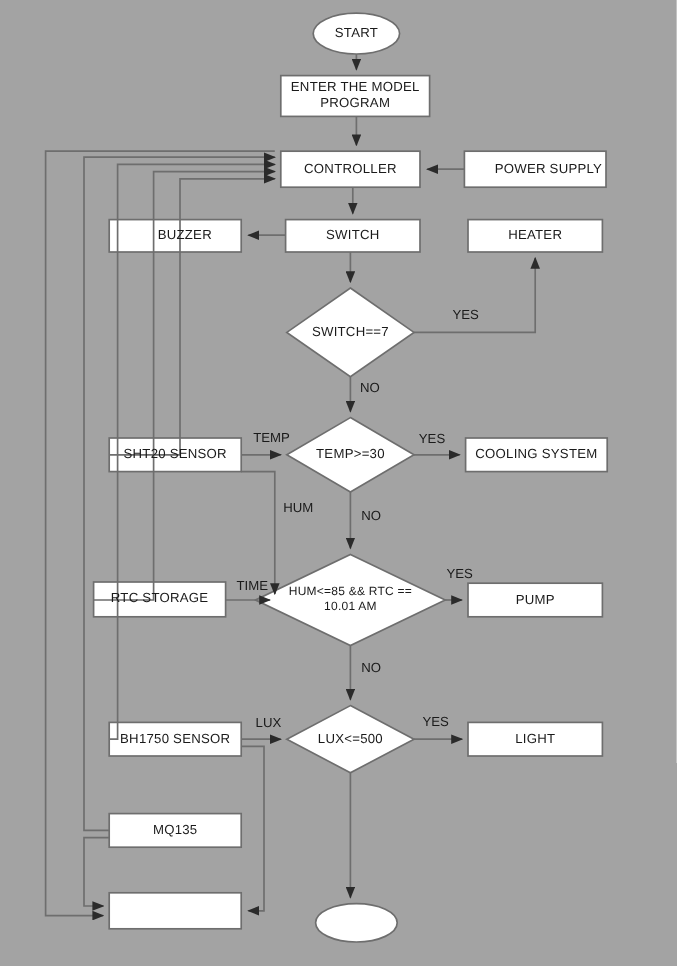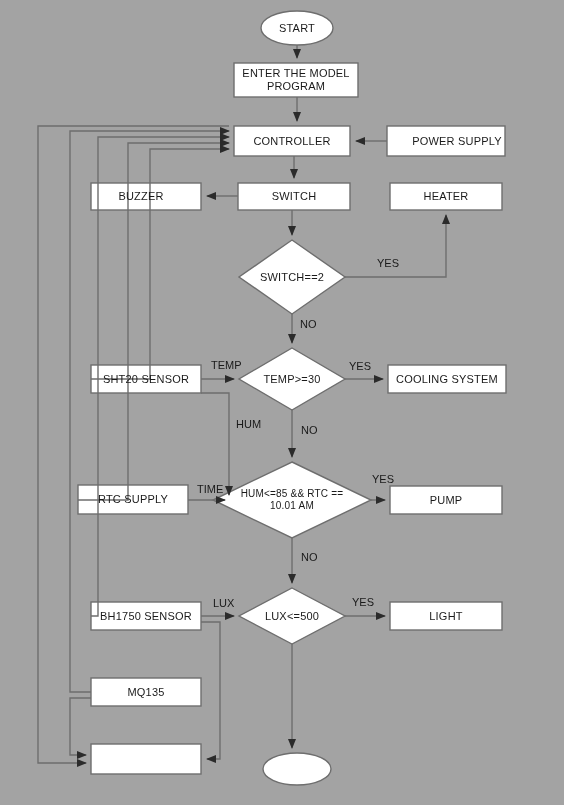--- a/index.html
+++ b/index.html
@@ -157,35 +157,35 @@
 
   <div class="node-label" style="left:261px; top:11px; width:72px; height:34px;">START</div>
 
   <div class="node-label" style="left:234px; top:63px; width:124px; height:34px;">ENTER THE MODEL
 PROGRAM</div>
 
   <div class="node-label" style="left:234px; top:126px; width:116px; height:30px;">CONTROLLER</div>
 
   <div class="node-label" style="left:387px; top:126px; width:140px; height:30px;">POWER SUPPLY</div>
 
-  <div class="node-label" style="left:86px; top:183px; width:110px; height:27px;">BUZZER</div>
+  <div class="node-label" style="left:99px; top:183px; width:110px; height:27px;">BUZZER</div>
 
   <div class="node-label" style="left:238px; top:183px; width:112px; height:27px;">SWITCH</div>
 
   <div class="node-label" style="left:390px; top:183px; width:112px; height:27px;">HEATER</div>
 
-  <div class="node-label" style="left:239px; top:266px; width:106px; height:22px;">SWITCH==2</div>
+  <div class="node-label" style="left:239px; top:266px; width:106px; height:22px;">SWITCH==7</div>
 
   <div class="node-label" style="left:91px; top:365px; width:110px; height:28px;">SHT20 SENSOR</div>
 
   <div class="node-label" style="left:239px; top:368px; width:106px; height:22px;">TEMP&gt;=30</div>
 
   <div class="node-label" style="left:388px; top:365px; width:118px; height:28px;">COOLING SYSTEM</div>
 
-  <div class="node-label" style="left:78px; top:485px; width:110px; height:29px;">RTC SUPPLY</div>
+  <div class="node-label" style="left:78px; top:485px; width:110px; height:29px;">RTC STORAGE</div>
 
   <div class="node-label" style="left:221px; top:486px; width:142px; height:28px; font-size:10px; line-height:12.5px;">HUM&lt;=85 &amp;&amp; RTC ==
 10.01 AM</div>
 
   <div class="node-label" style="left:390px; top:486px; width:112px; height:28px;text-align:right;">PUMP</div>
 
   <div class="node-label" style="left:91px; top:602px; width:110px; height:28px;">BH1750 SENSOR</div>
 
   <div class="node-label" style="left:239px; top:605px; width:106px; height:22px;">LUX&lt;=500</div>
 

